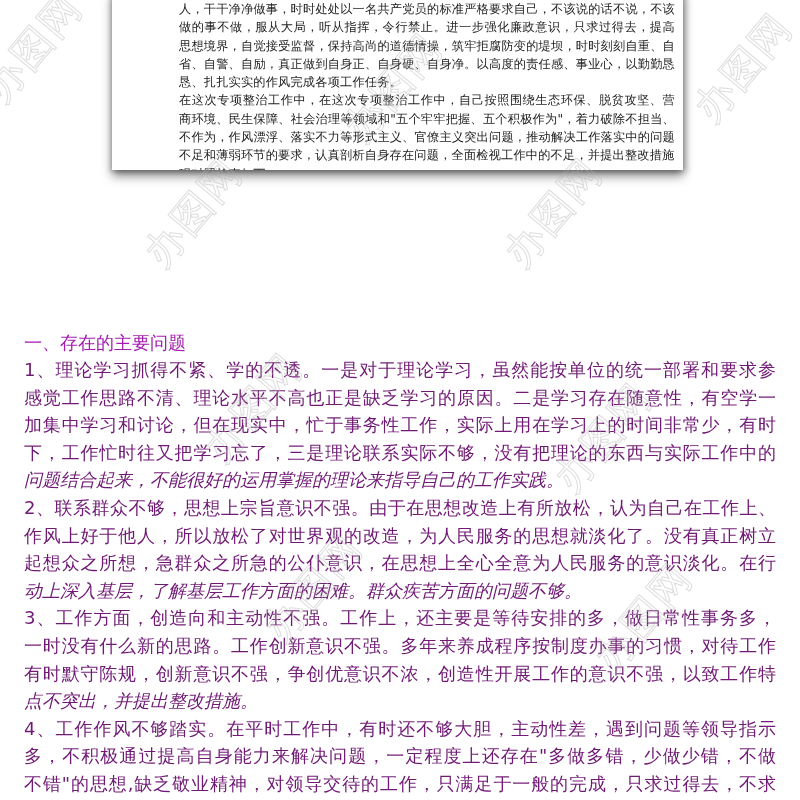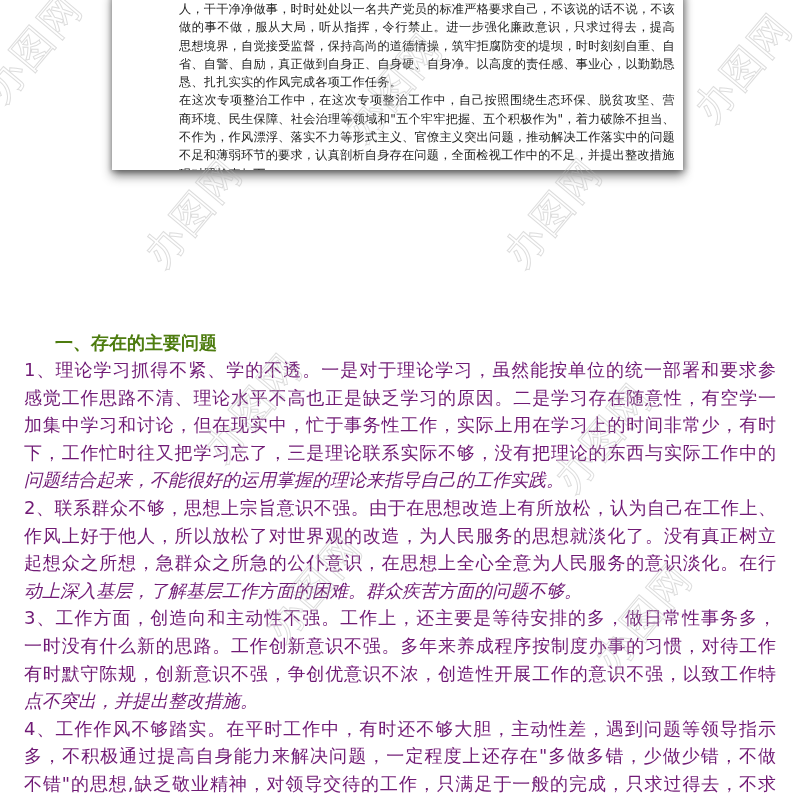--- a/index.html
+++ b/index.html
@@ -49,26 +49,25 @@
 
     
     .main {
       position: absolute;
       left: 24px;
       top: 330px;
       width: 752px;
     }
     .section-heading {
       font-size: 18px;
-      font-weight: bold;
+      font-weight: normal;
       line-height: 26px;
       height: 26px;
-      color: #4d7c0f;
+      color: #a21caf;
       white-space: nowrap;
-      margin-left: 31px;
     }
     .body-line {
       font-size: 18px;
       line-height: 27.6px;
       height: 27.6px;
       white-space: nowrap;
       overflow: hidden;
       text-align: justify;
       text-align-last: justify;
       color: #701a75;

